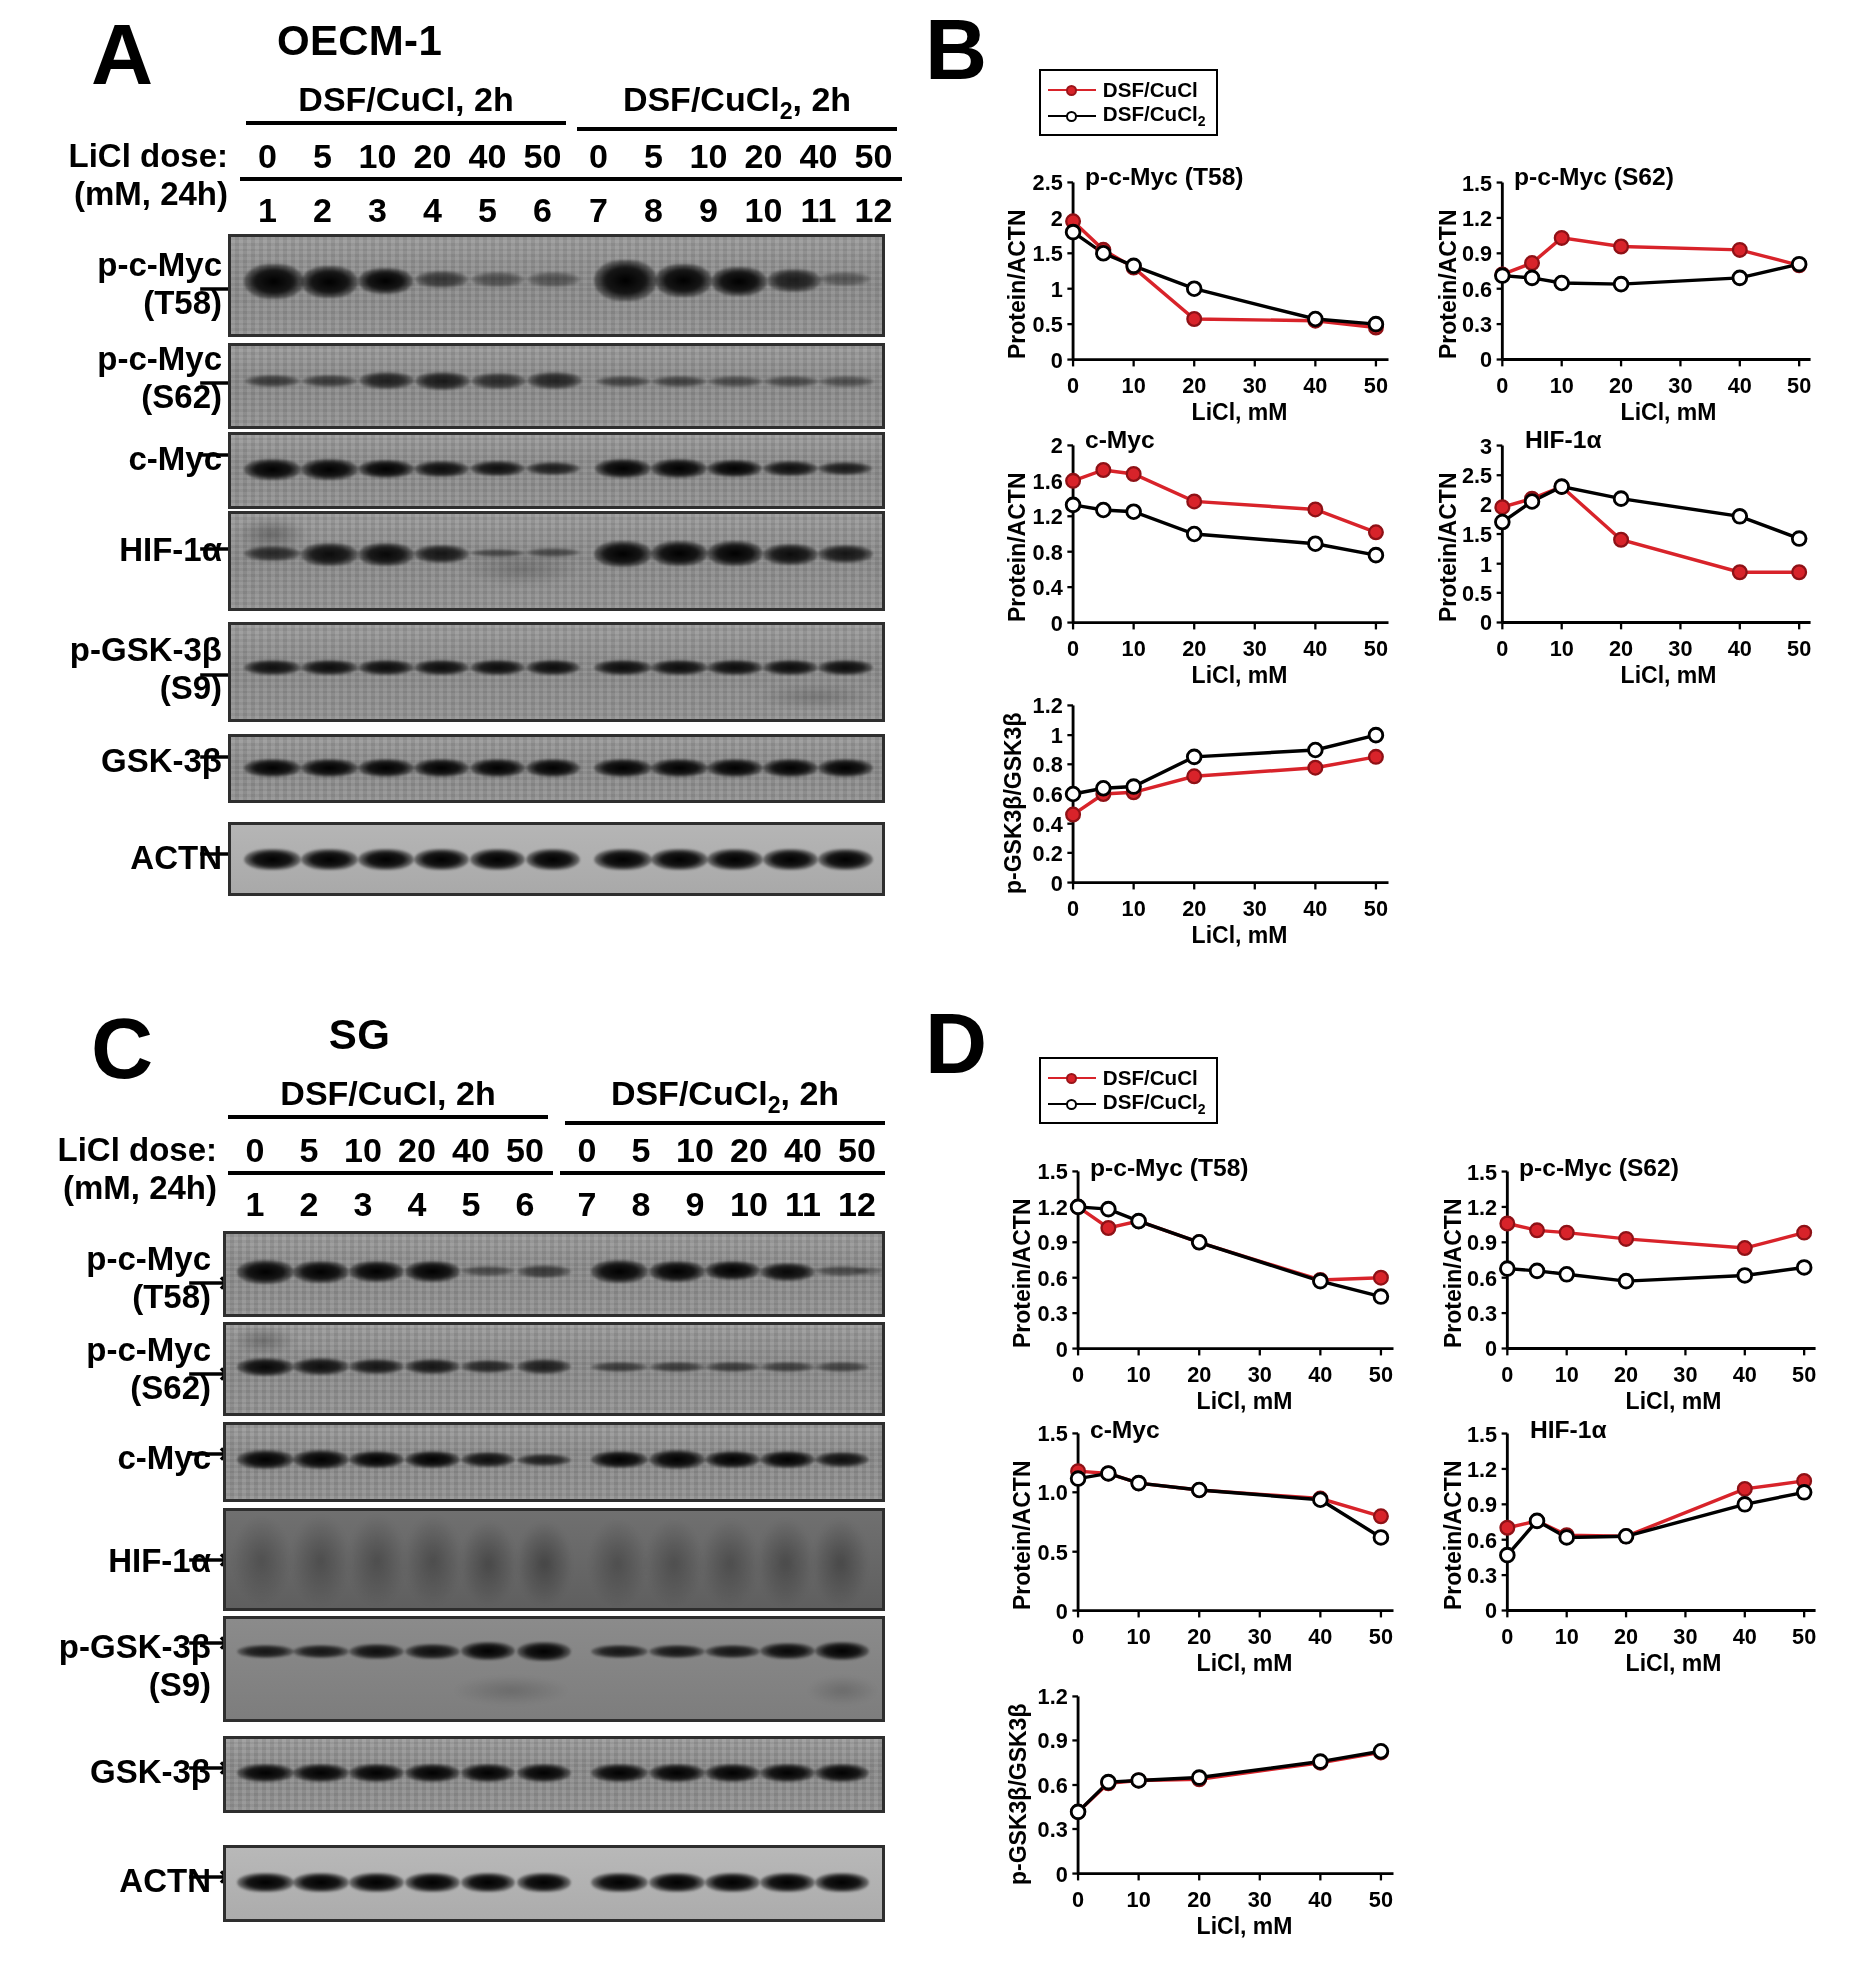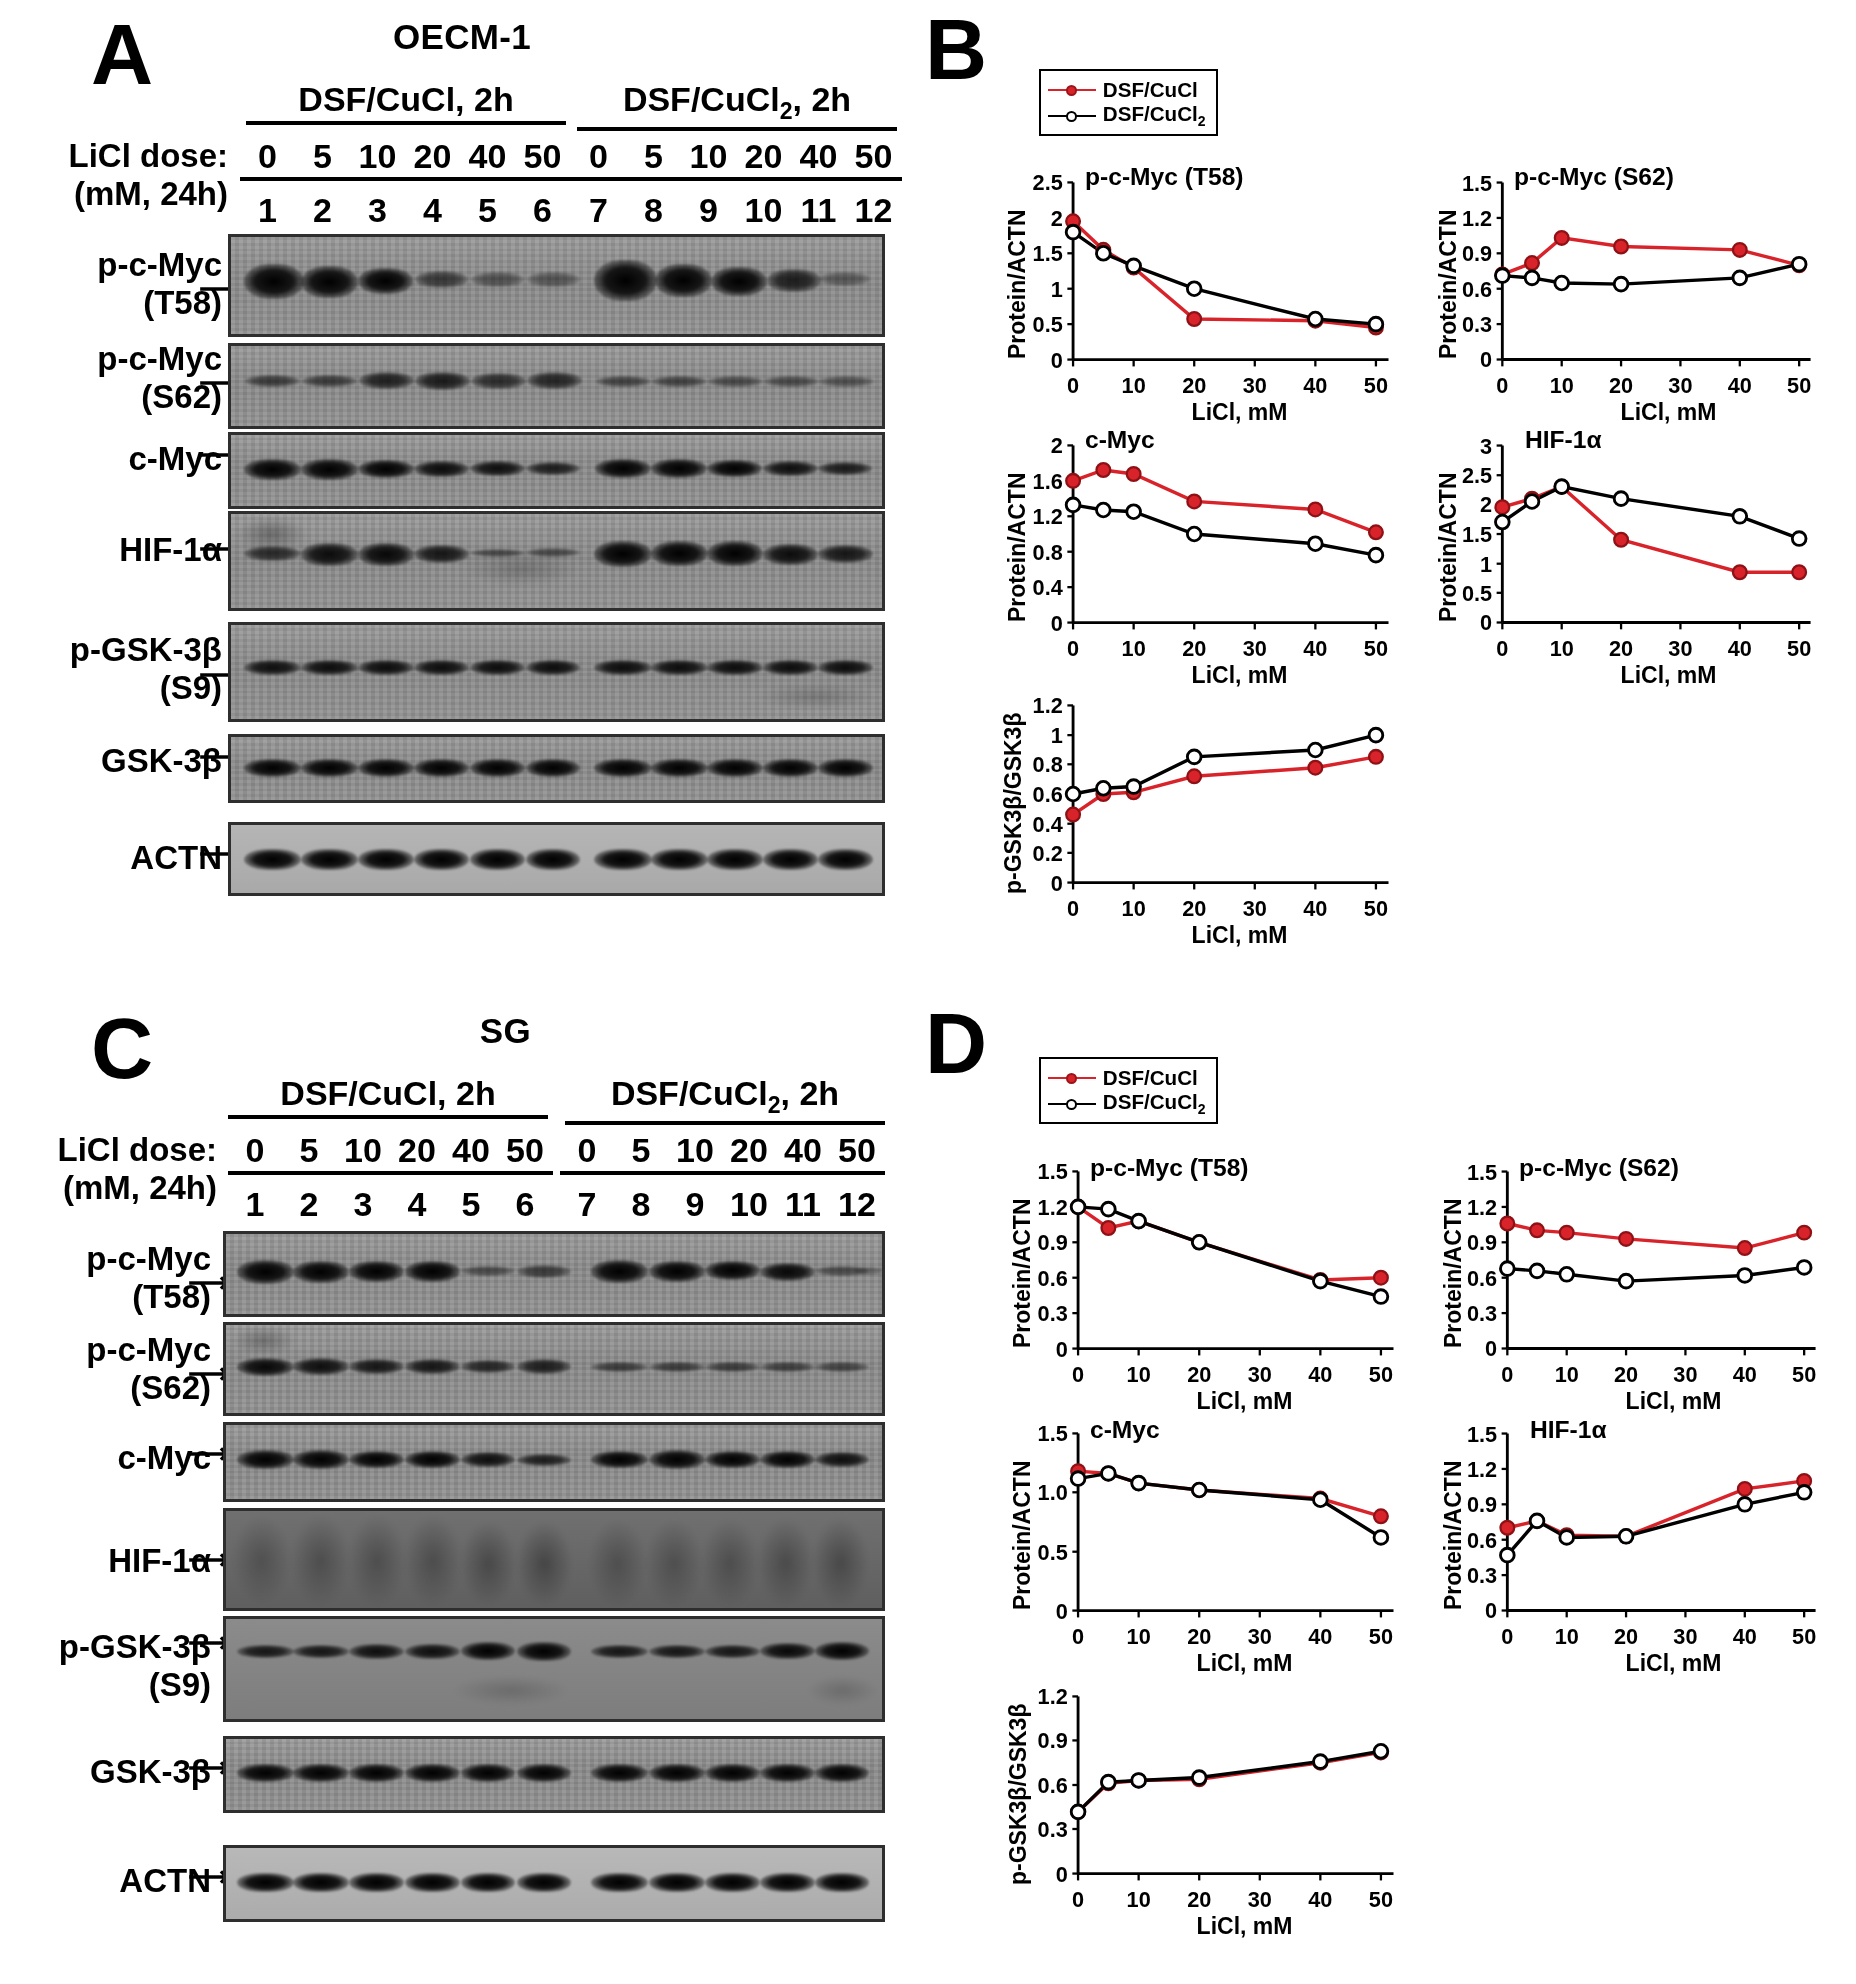--- a/index.html
+++ b/index.html
@@ -14,22 +14,22 @@
   .panel { position:absolute; }
 
   
   .panel-letter {
     font-size:86px;
     font-weight:bold;
     line-height:1;
     font-family:"Liberation Sans", sans-serif;
   }
   .blot-title {
-    text-align:right;
-    font-size:35px;
+    text-align:center;
+    font-size:42px;
     font-weight:bold;
     letter-spacing:0.3px;
   }
   .cond {
     position:absolute;
     font-size:34px;
     font-weight:bold;
     text-align:center;
     border-bottom:4px solid #000;
     padding-bottom:2.3px;

